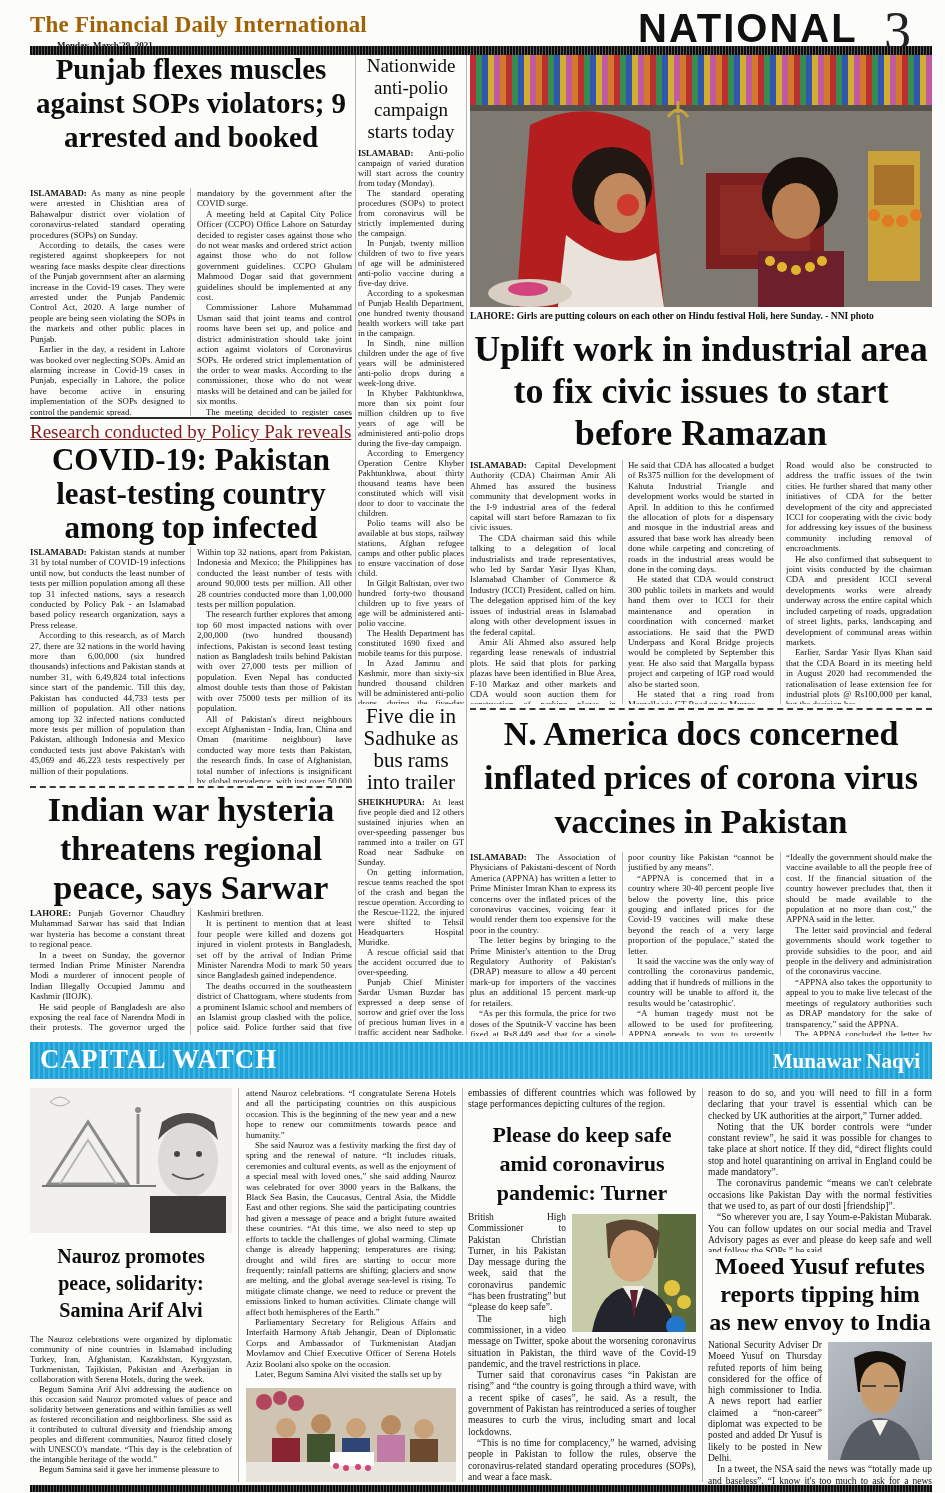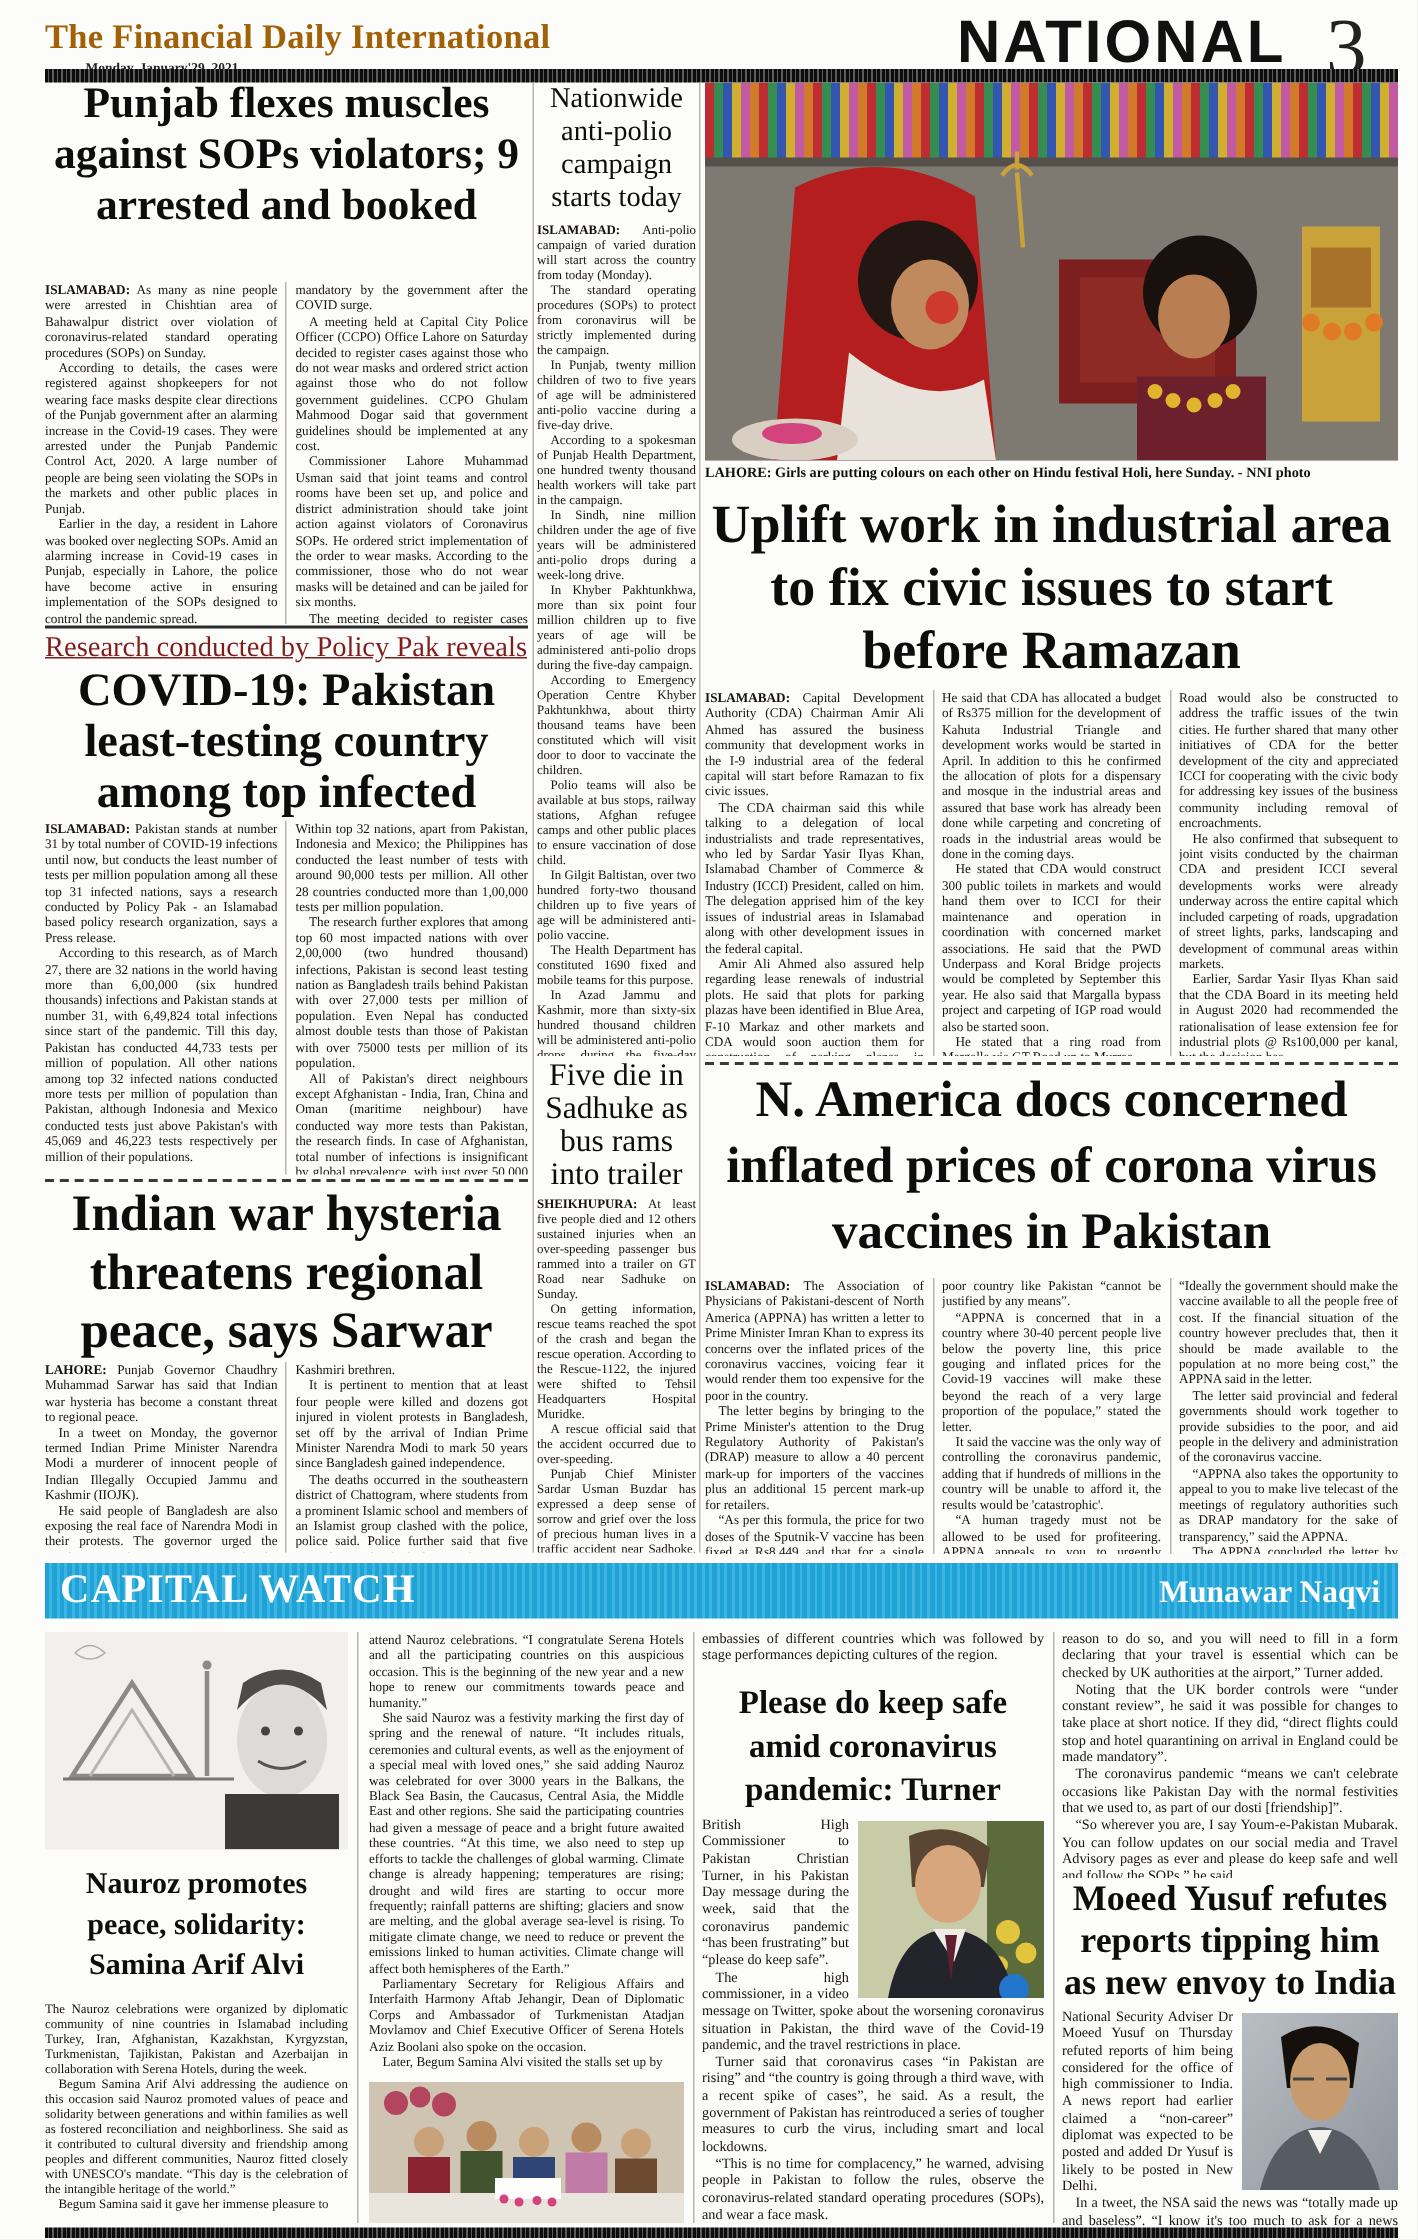--- a/index.html
+++ b/index.html
@@ -40,21 +40,21 @@
   .banner .bt-byline{position:absolute;right:12px;top:7px;font-size:21px;font-weight:bold;}
   .float-photo{float:right;margin:2px 0 3px 6px;background:#888;overflow:hidden;}
   .float-photo svg{display:block;}
 </style>
 </head>
 <body>
 
 <div class="page">
 
   <div class="paper-name">The Financial Daily International</div>
-  <div class="paper-date">Monday, January'29, 2021</div>
+  <div class="paper-date">Monday, March'29, 2021</div>
   <div class="section-title">NATIONAL</div>
   <div class="page-number">3</div>
   <div class="hatch-bar bar-top"></div>
 
   <div class="vrule" style="left:355px;top:55px;height:980px;"></div>
   <div class="vrule" style="left:466px;top:55px;height:980px;"></div>
 
   <div>
     <h1 class="headline" style="left:30px;top:52px;width:322px;font-size:29px;line-height:34px;margin:0;">Punjab flexes muscles against SOPs violators; 9 arrested and booked</h1>
     <div class="col bt" style="left:30px;top:188px;width:155px;height:228px;">
@@ -182,21 +182,21 @@
       <p>A rescue official said that the accident occurred due to over-speeding.</p>
       <p>Punjab Chief Minister Sardar Usman Buzdar has expressed a deep sense of sorrow and grief over the loss of precious human lives in a traffic accident near Sadhoke. The chief minister extended heartfelt sympathies and condolence and directed the administration to provide the best medical facilities to the injured. He also sought a report of the accident. - TLTP</p>
     </div>
   </div>
 
   <div>
     <div class="hrule dashed" style="left:30px;top:786px;width:322px;"></div>
     <h1 class="headline" style="left:30px;top:790px;width:322px;font-size:34px;line-height:39px;margin:0;">Indian war hysteria threatens regional peace, says Sarwar</h1>
     <div class="col bt" style="left:30px;top:908px;width:155px;height:127px;">
       <p class="lead dl"><b>LAHORE:</b> Punjab Governor Chaudhry Muhammad Sarwar has said that Indian war hysteria has become a constant threat to regional peace.</p>
-      <p>In a tweet on Monday, the governor termed Indian Prime Minister Narendra Modi a murderer of innocent people of Indian Illegally Occupied Jammu and Kashmir (IIOJK).</p>
+      <p>In a tweet on Sunday, the governor termed Indian Prime Minister Narendra Modi a murderer of innocent people of Indian Illegally Occupied Jammu and Kashmir (IIOJK).</p>
       <p>He said people of Bangladesh are also exposing the real face of Narendra Modi in their protests. The governor urged the Muslim Ummah to raise its voice for the oppressed Muslims of IIOJK and India. He said that entire Pakistani nation stands united and solid as a rock, behind their</p>
     </div>
     <div class="vrule" style="left:190px;top:908px;height:127px;"></div>
     <div class="col bt" style="left:197px;top:908px;width:155px;height:127px;">
       <p class="lead">Kashmiri brethren.</p>
       <p>It is pertinent to mention that at least four people were killed and dozens got injured in violent protests in Bangladesh, set off by the arrival of Indian Prime Minister Narendra Modi to mark 50 years since Bangladesh gained independence.</p>
       <p>The deaths occurred in the southeastern district of Chattogram, where students from a prominent Islamic school and members of an Islamist group clashed with the police, police said. Police further said that five injured people had been taken to a Chattogram hospital and that four had died during treatment. - TLTP</p>
     </div>
   </div>
 
@@ -212,21 +212,21 @@
     <div class="vrule" style="left:622px;top:852px;height:184px;"></div>
     <div class="col bt" style="left:628px;top:852px;width:146px;height:184px;">
       <p class="lead">poor country like Pakistan “cannot be justified by any means”.</p>
       <p>“APPNA is concerned that in a country where 30-40 percent people live below the poverty line, this price gouging and inflated prices for the Covid-19 vaccines will make these beyond the reach of a very large proportion of the populace,” stated the letter.</p>
       <p>It said the vaccine was the only way of controlling the coronavirus pandemic, adding that if hundreds of millions in the country will be unable to afford it, the results would be 'catastrophic'.</p>
       <p>“A human tragedy must not be allowed to be used for profiteering. APPNA appeals to you to urgently review the situation yourself,” said the association.</p>
 
     </div>
     <div class="vrule" style="left:780px;top:852px;height:184px;"></div>
     <div class="col bt" style="left:786px;top:852px;width:146px;height:184px;">
-      <p class="lead">“Ideally the government should make the vaccine available to all the people free of cost. If the financial situation of the country however precludes that, then it should be made available to the population at no more being cost,” the APPNA said in the letter.</p>
+      <p class="lead">“Ideally the government should make the vaccine available to all the people free of cost. If the financial situation of the country however precludes that, then it should be made available to the population at no more than cost,” the APPNA said in the letter.</p>
       <p>The letter said provincial and federal governments should work together to provide subsidies to the poor, and aid people in the delivery and administration of the coronavirus vaccine.</p>
       <p>“APPNA also takes the opportunity to appeal to you to make live telecast of the meetings of regulatory authorities such as DRAP mandatory for the sake of transparency,” said the APPNA.</p>
       <p>The APPNA concluded the letter by saying it is ready to help Pakistan in its current time of crisis in any way it can. “We remain at your call,” the letter concludes. - TLTP</p>
     </div>
   </div>
 
   <div class="banner">
     <span class="bt-title">CAPITAL WATCH</span>
     <span class="bt-byline">Munawar Naqvi</span>
   </div>

